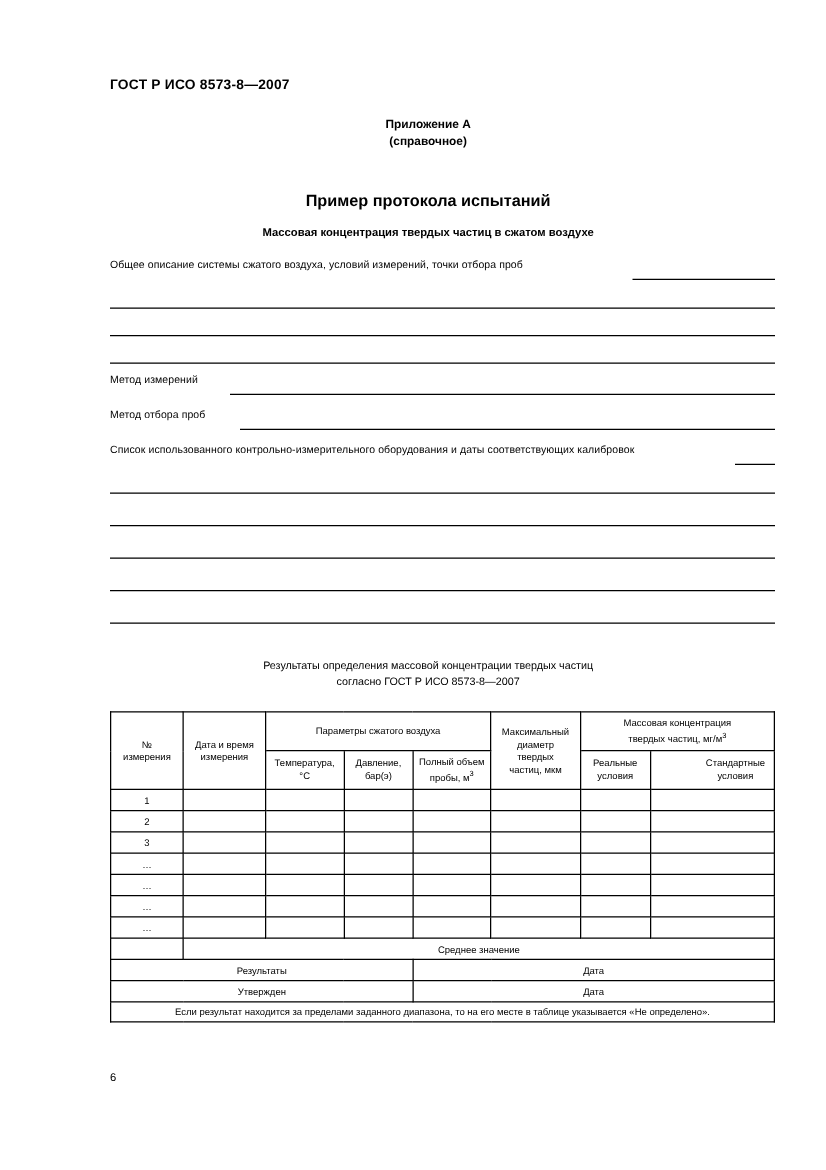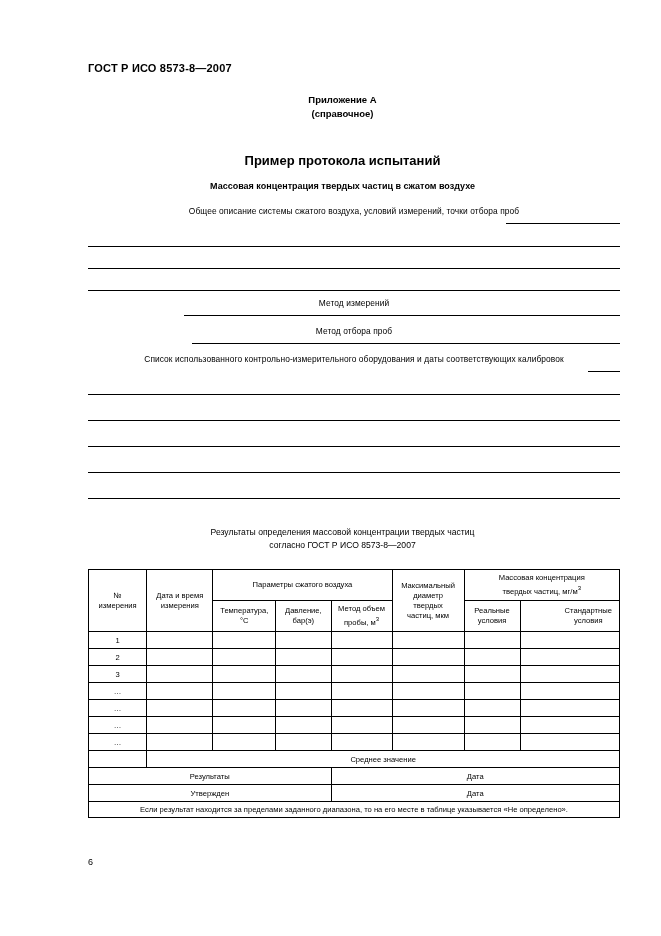--- a/index.html
+++ b/index.html
@@ -59,21 +59,20 @@
   .field-block {
     position: absolute;
     left: 76px;
     width: 532px;
     font-size: 8.4px;
   }
   .field-line {
     position: relative;
     height: 22px;
     white-space: nowrap;
-    text-align: center;
   }
   .field-line .lbl {
     display: inline;
     font-size: 8.4px;
     letter-spacing: 0.08px;
   }
   .rule {
     position: absolute;
     height: 1px;
     background: #000;
@@ -211,21 +210,21 @@
       <tr>
         <th style="width:62px;" class="h-tall">
           <div>Температура,</div>
           <div>°С</div>
         </th>
         <th style="width:58px;" class="h-tall">
           <div>Давление,</div>
           <div>бар(э)</div>
         </th>
         <th style="width:78px;" class="h-tall">
-          <div>Метод объем</div>
+          <div>Полный объем</div>
           <div><span>пробы, м</span><sup>3</sup></div>
         </th>
         <th style="width:60px;">
           <div>Реальные</div>
           <div>условия</div>
         </th>
         <th style="width:62px;padding-left:40px;">
           <div>Стандартные</div>
           <div>условия</div>
         </th>

